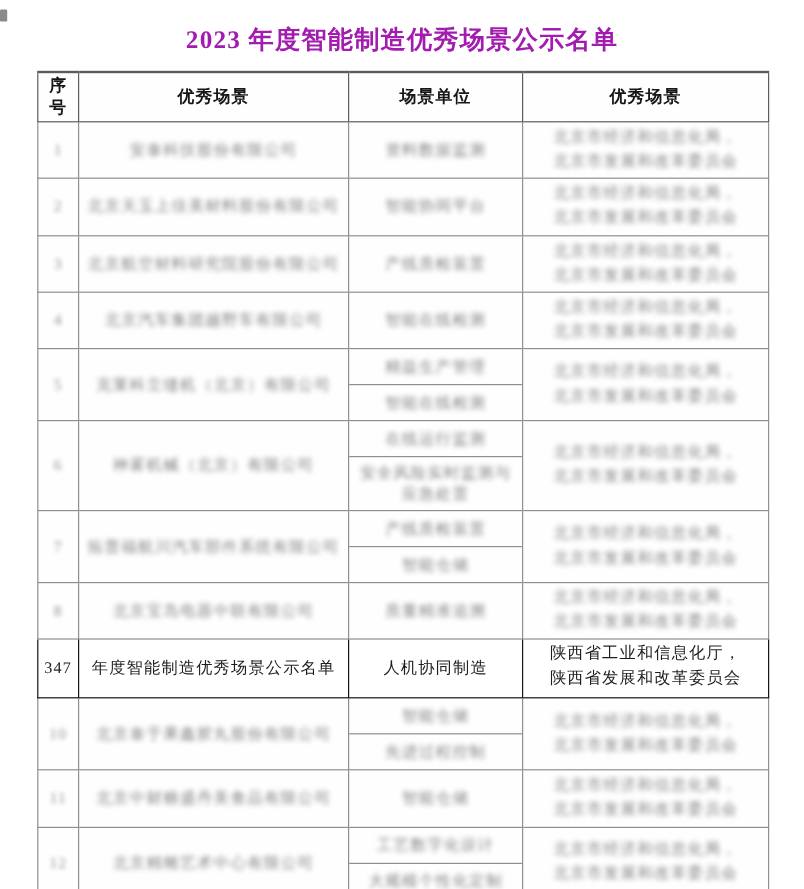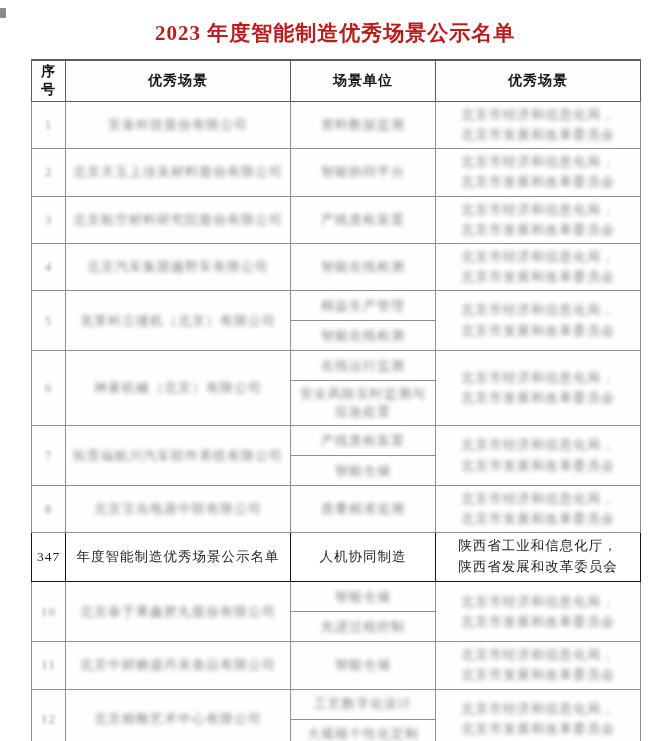--- a/index.html
+++ b/index.html
@@ -9,21 +9,21 @@
     font-family:"Liberation Serif","DejaVu Serif",serif;
     color:#1a1a1a;
     overflow:hidden;
     position:relative;
   }
   .page-title{
     text-align:center;
     font-size:21px;
     font-weight:bold;
     letter-spacing:1px;
-    color:#b91c1c;
+    color:#a21caf;
     padding-top:19px;
     margin:0 0 0 0;
   }
   .doc-table{
     border-collapse:collapse;
     table-layout:fixed;
     margin:12px auto 0 31px;
     width:609px;
     font-size:13px;
   }
@@ -53,21 +53,21 @@
   
   td.c-scene{padding:0;}
   .scene-sub{
     min-height:21px;
     display:flex;align-items:center;justify-content:center;
     padding:4px 6px;
     text-align:center;
   }
   .scene-sub + .scene-sub{border-top:1px solid #8f8f8f;}
   
-  td.c-rec div{line-height:1.55;}
+  td.c-rec div{line-height:1.55;font-family:Liberation Mono, monospace;}
   
   .blur{
     filter:blur(2px);
     opacity:.58;
     color:#1b1b1b;
   }
   .blur-num{
     filter:blur(1.6px);
     opacity:.5;
     color:#1b1b1b;

